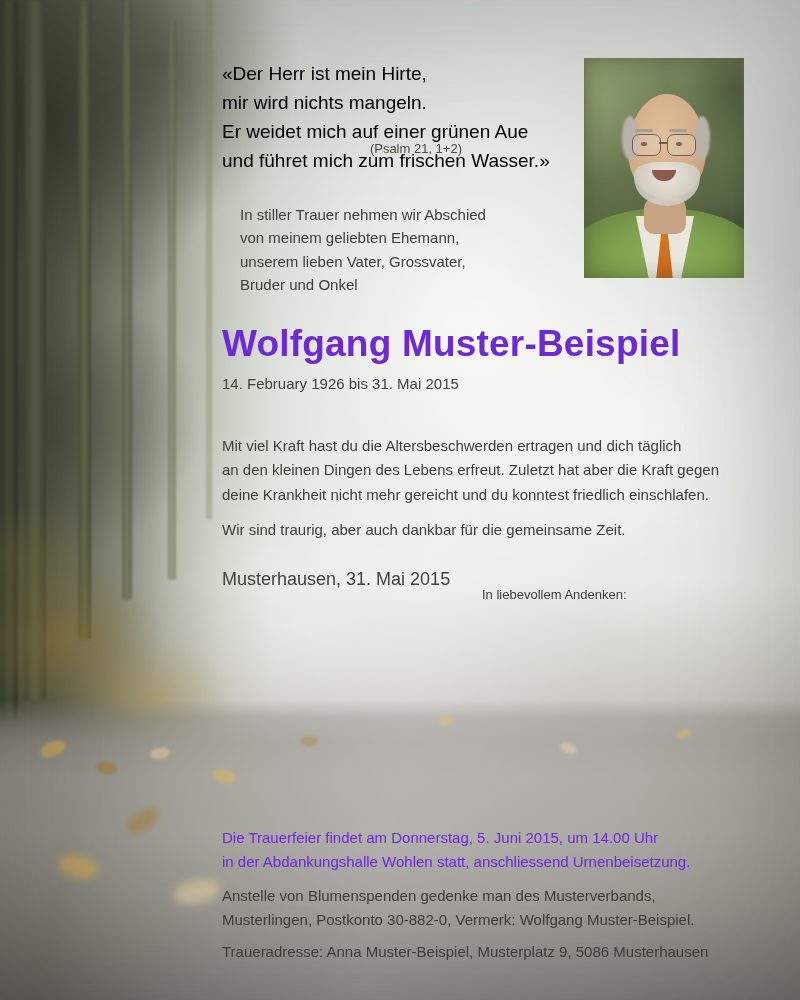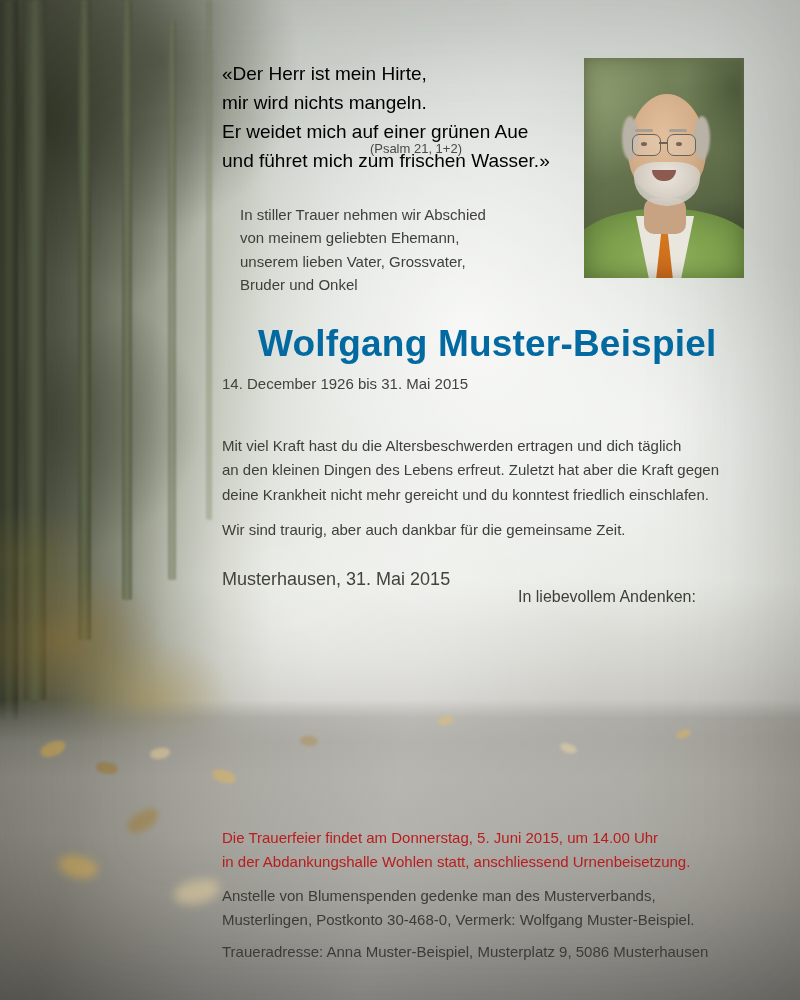--- a/index.html
+++ b/index.html
@@ -172,23 +172,22 @@
     font-size: 15px;
     line-height: 1.55;
     color: #3f3f3a;
   }
 
   #name {
     left: 222px;
     top: 318px;
     font-size: 37px;
     font-weight: 700;
-    color: #0369a1;
+    color: #6d28d9;
     letter-spacing: 0.2px;
-    margin-left: 36px;
   }
 
   #dates {
     left: 222px;
     top: 374px;
     font-size: 15px;
     color: #43433d;
   }
 
   #body1 {
@@ -210,39 +209,39 @@
   }
 
   #place-date {
     left: 222px;
     top: 567px;
     font-size: 18px;
     color: #43433d;
   }
 
   #memory-title {
-    left: 518px;
+    left: 482px;
     top: 586px;
-    font-size: 16px;
+    font-size: 13px;
     color: #3f3f3a;
   }
   #memory-list {
     left: 497px;
     top: 621px;
     font-size: 15px;
     line-height: 1.56;
     color: #3f3f3a;
   }
 
   #funeral {
     left: 222px;
     top: 826px;
     font-size: 15px;
     line-height: 1.6;
-    color: #b91c1c;
+    color: #6d28d9;
     width: 540px;
   }
   #donation {
     left: 222px;
     top: 884px;
     font-size: 15px;
     line-height: 1.6;
     color: #3c3c37;
     width: 540px;
   }
@@ -451,35 +450,35 @@
 Er weidet mich auf einer grünen Aue
 und führet mich zum frischen Wasser.»</div>
     <div class="txt" id="verse-source">(Psalm 21, 1+2)</div>
 
     <div class="txt" id="intro">In stiller Trauer nehmen wir Abschied
 von meinem geliebten Ehemann,
 unserem lieben Vater, Grossvater,
 Bruder und Onkel</div>
 
     <div class="txt" id="name">Wolfgang Muster-Beispiel</div>
-    <div class="txt" id="dates">14. December 1926 bis 31. Mai 2015</div>
+    <div class="txt" id="dates">14. February 1926 bis 31. Mai 2015</div>
 
     <div class="txt" id="body2">Wir sind traurig, aber auch dankbar für die gemeinsame Zeit.</div>
     <div class="txt" id="body1">Mit viel Kraft hast du die Altersbeschwerden ertragen und dich täglich
 an den kleinen Dingen des Lebens erfreut. Zuletzt hat aber die Kraft gegen
 deine Krankheit nicht mehr gereicht und du konntest friedlich einschlafen.</div>
 
     <div class="txt" id="place-date">Musterhausen, 31. Mai 2015</div>
 
     <div class="txt" id="memory-title">In liebevollem Andenken:</div>
 
     <div class="txt" id="funeral">Die Trauerfeier findet am Donnerstag, 5. Juni 2015, um 14.00 Uhr
 in der Abdankungshalle Wohlen statt, anschliessend Urnenbeisetzung.</div>
     <div class="txt" id="donation">Anstelle von Blumenspenden gedenke man des Musterverbands,
-Musterlingen, Postkonto 30-468-0, Vermerk: Wolfgang Muster-Beispiel.</div>
+Musterlingen, Postkonto 30-882-0, Vermerk: Wolfgang Muster-Beispiel.</div>
     <div class="txt" id="address">Traueradresse: Anna Muster-Beispiel, Musterplatz 9, 5086 Musterhausen</div>
 
     <div id="portrait">
       <div class="p-layer p-bg"></div>
       <div class="p-layer p-bg2"></div>
       <div class="p-sweater"></div>
       <div class="p-collar"></div>
       <div class="p-tie"></div>
       <div class="p-neck"></div>
       <div class="p-head"></div>

